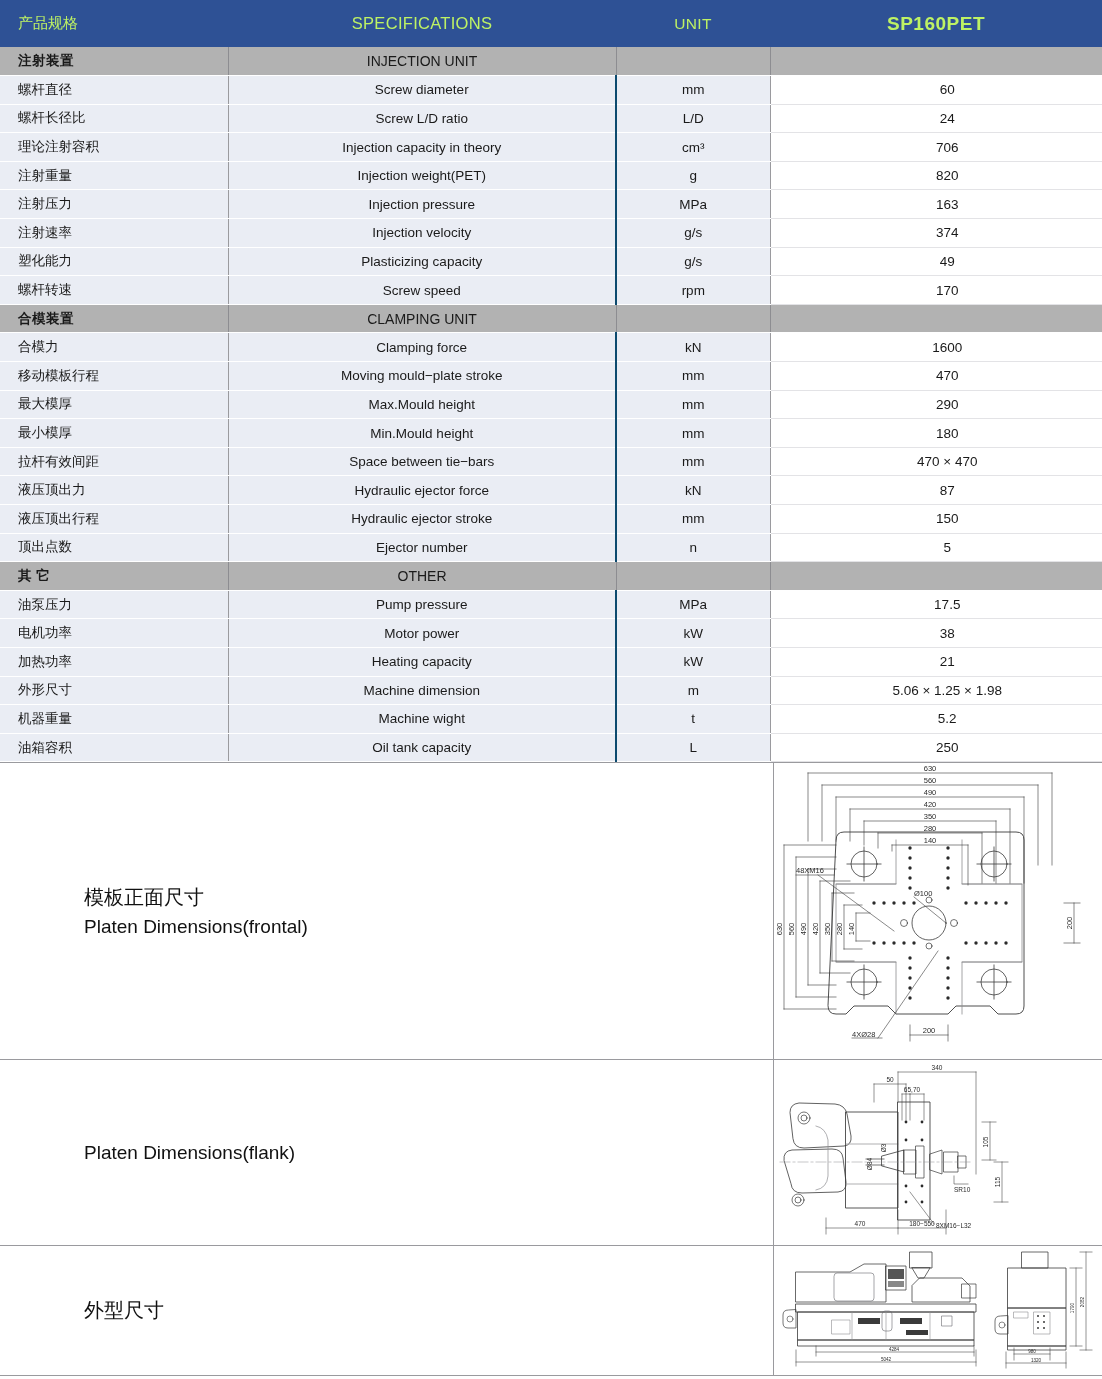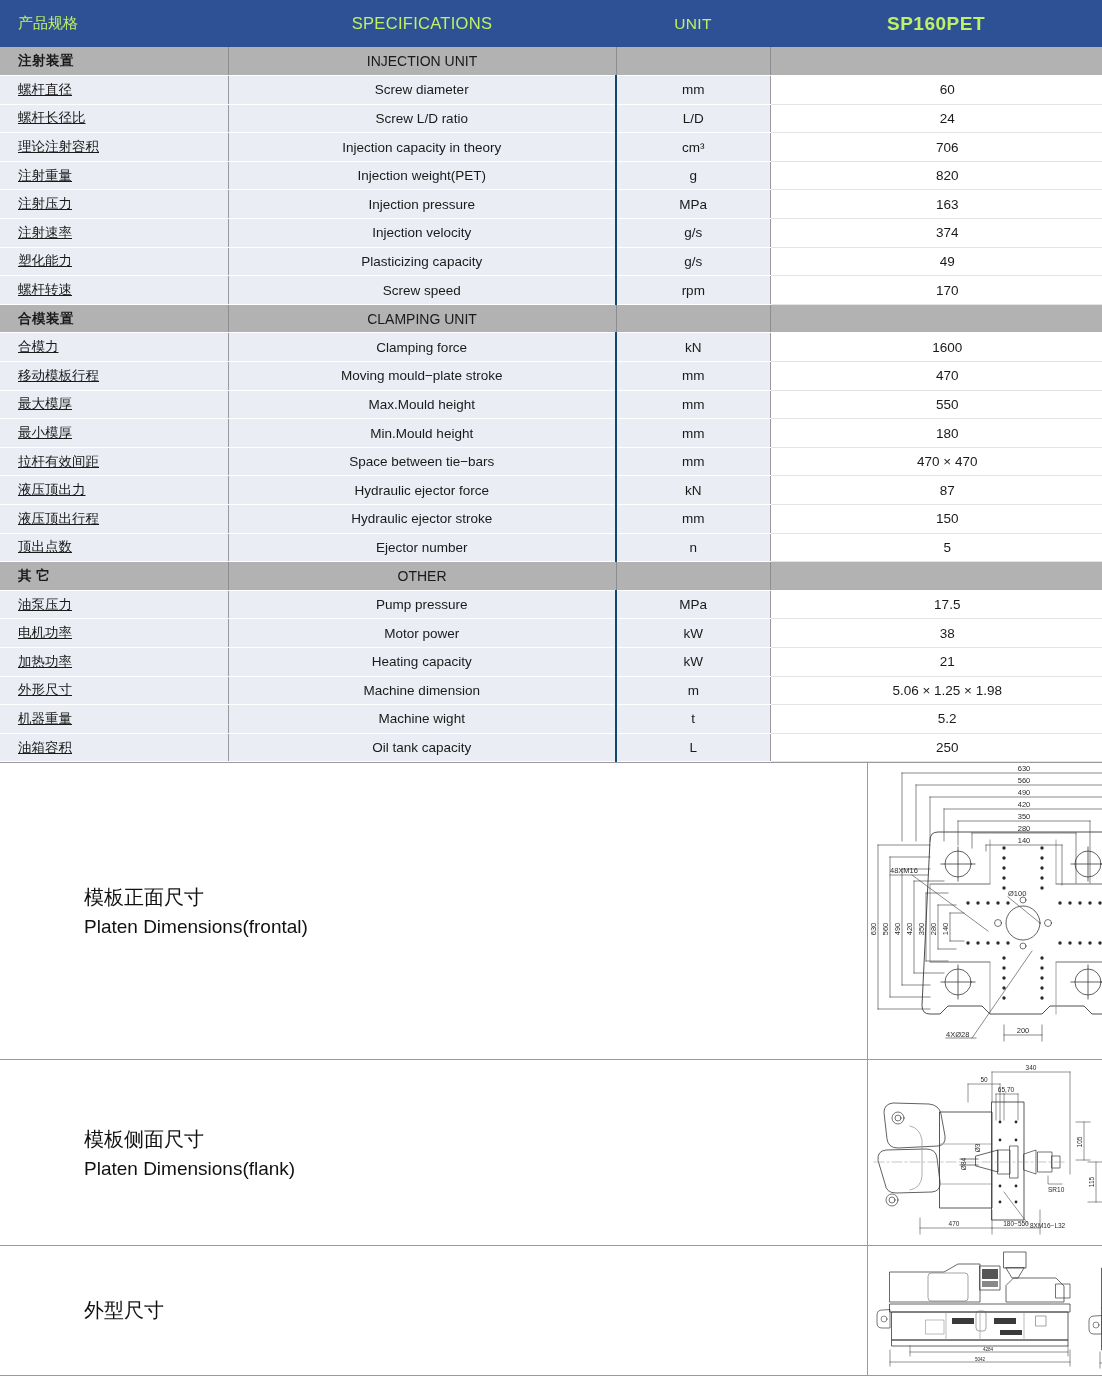--- a/index.html
+++ b/index.html
@@ -55,21 +55,21 @@
   }
   
   tr.r td.n, tr.r td.e, tr.r td.u {
     background: #eaedf4;
     border-bottom: 1px solid #ffffff;
   }
   tr.r td.v {
     background: #ffffff;
     border-bottom: 1px solid #e3e3e6;
   }
-  tr.r td.n { padding-left: 18px; border-right: 1px solid #9a9a9e; text-decoration: underline; }
+  tr.r td.n { padding-left: 18px; border-right: 1px solid #9a9a9e; }
   tr.r td.e { text-align: center; border-right: 2px solid #0c4a6e; margin-left: 43px; }
   tr.r td.u { text-align: center; border-right: 1px solid #9a9a9e; }
   tr.r td.v { text-align: center; padding-left: 23px; }
 
   
   tr.sec td {
     background: #b2b2b2;
     font-weight: bold;
     border-bottom: 1px solid #ffffff;
   }
@@ -82,21 +82,21 @@
   .diagrams { border-top: 1px solid #9a9a9e; }
   .drow {
     display: flex;
     border-bottom: 1px solid #9a9a9e;
     box-sizing: border-box;
   }
   .drow.d1 { height: 297px; }
   .drow.d2 { height: 186px; }
   .drow.d3 { height: 130px; }
   .dlabel {
-    width: 868px;
+    width: 774px;
     border-right: 1px solid #9a9a9e;
     box-sizing: border-box;
     display: flex;
     flex-direction: column;
     justify-content: center;
     padding-left: 84px;
   }
   .dlabel .zh { font-size: 20px; line-height: 1.55; color: #111; }
   .dlabel .en { font-size: 19px; line-height: 1.45; color: #111; }
   .dfig {
@@ -196,21 +196,21 @@
         <tr class="r">
           <td class="n">移动模板行程</td>
           <td class="e">Moving mould−plate stroke</td>
           <td class="u">mm</td>
           <td class="v">470</td>
         </tr>
         <tr class="r">
           <td class="n">最大模厚</td>
           <td class="e">Max.Mould height</td>
           <td class="u">mm</td>
-          <td class="v">550</td>
+          <td class="v">290</td>
         </tr>
         <tr class="r">
           <td class="n">最小模厚</td>
           <td class="e">Min.Mould height</td>
           <td class="u">mm</td>
           <td class="v">180</td>
         </tr>
         <tr class="r">
           <td class="n">拉杆有效间距</td>
           <td class="e">Space between tie−bars</td>
@@ -415,21 +415,20 @@
               <text x="78" y="274">4XØ28</text>
               <text x="140" y="133">Ø100</text>
             </g>
           </g>
         </svg>
       </div>
     </div>
 
     <div class="drow d2">
       <div class="dlabel">
-        <div class="zh">模板侧面尺寸</div>
         <div class="en">Platen Dimensions(flank)</div>
       </div>
       <div class="dfig">
         <svg width="332" height="185" viewBox="0 0 332 185">
           <g fill="none" stroke="#3a3a3a" stroke-width="0.7" font-family="'Liberation Sans', sans-serif" font-size="6.5" stroke-linecap="square">
 
             <path d="M16 52 q0-8 9-9 l36 1 q10 1 12 10 l4 22 q1 9-7 10 l-40 2 q-10 0-11-9 z" stroke-width="0.8"></path>
             <circle cx="30" cy="58" r="6"></circle>
               <circle cx="30" cy="58" r="3"></circle>
             <path d="M10 100 q-1-9 8-10 l40-1 q10 0 11 9 l3 24 q1 9-8 10 l-36 1 q-10 0-11-9 z" stroke-width="0.8"></path>

